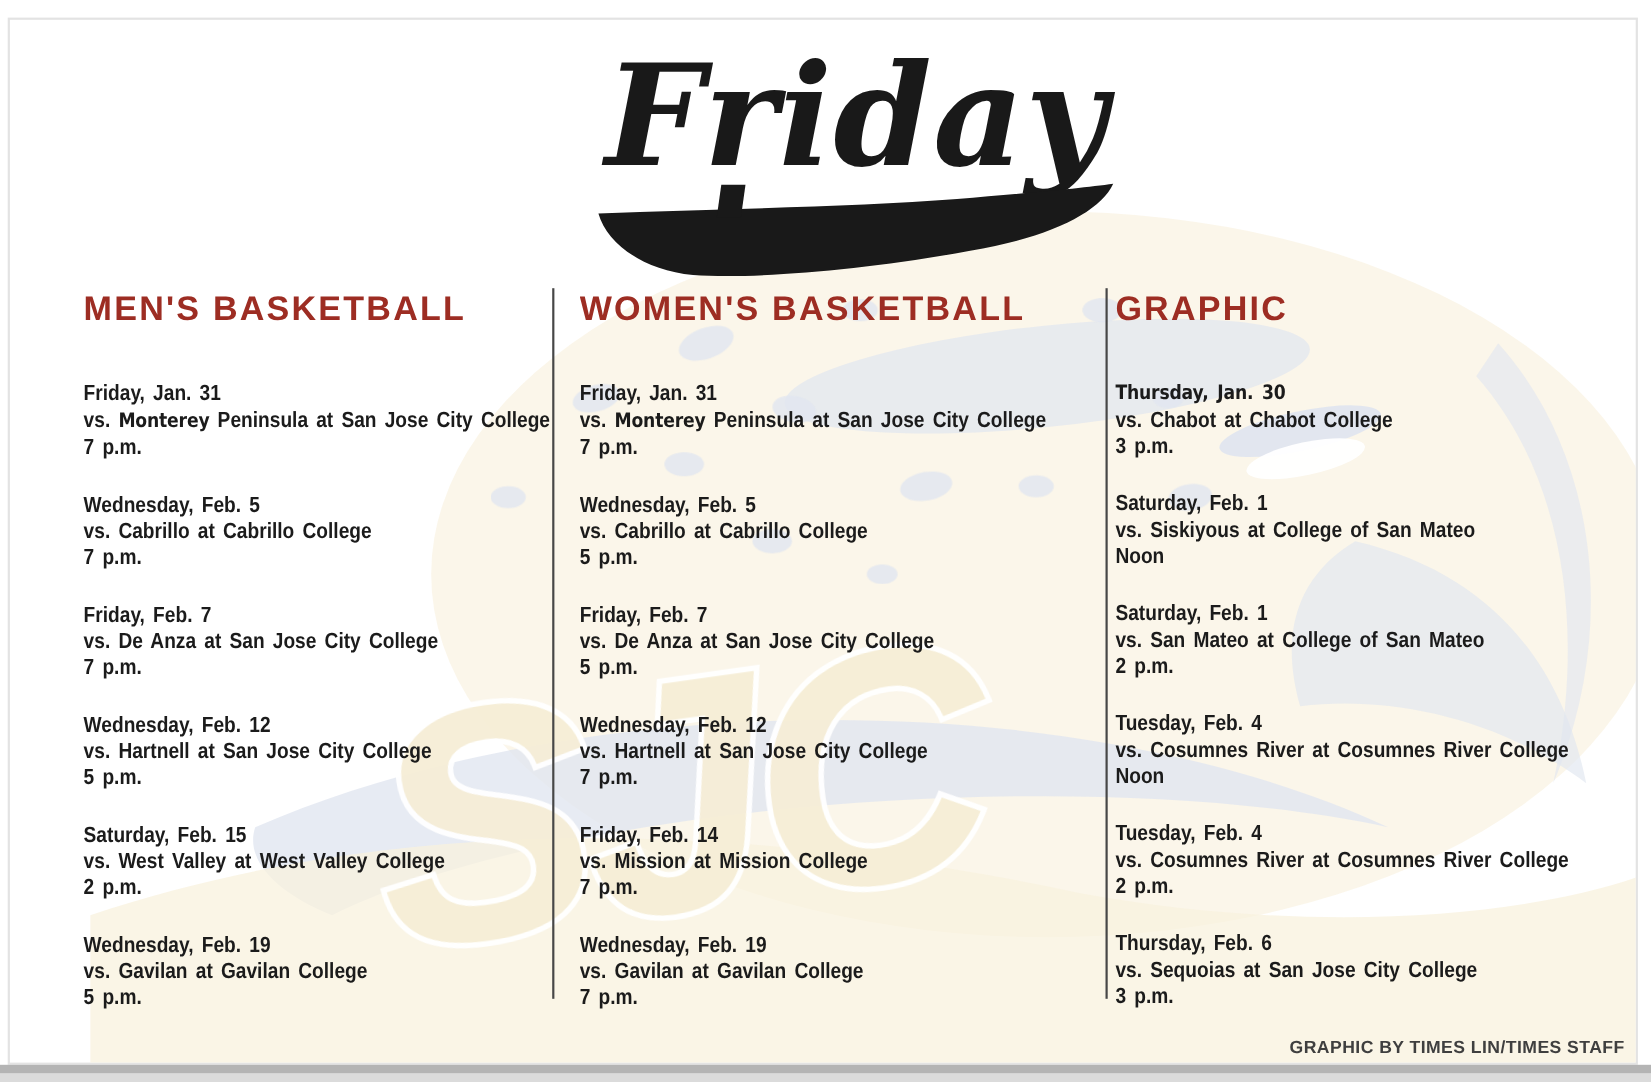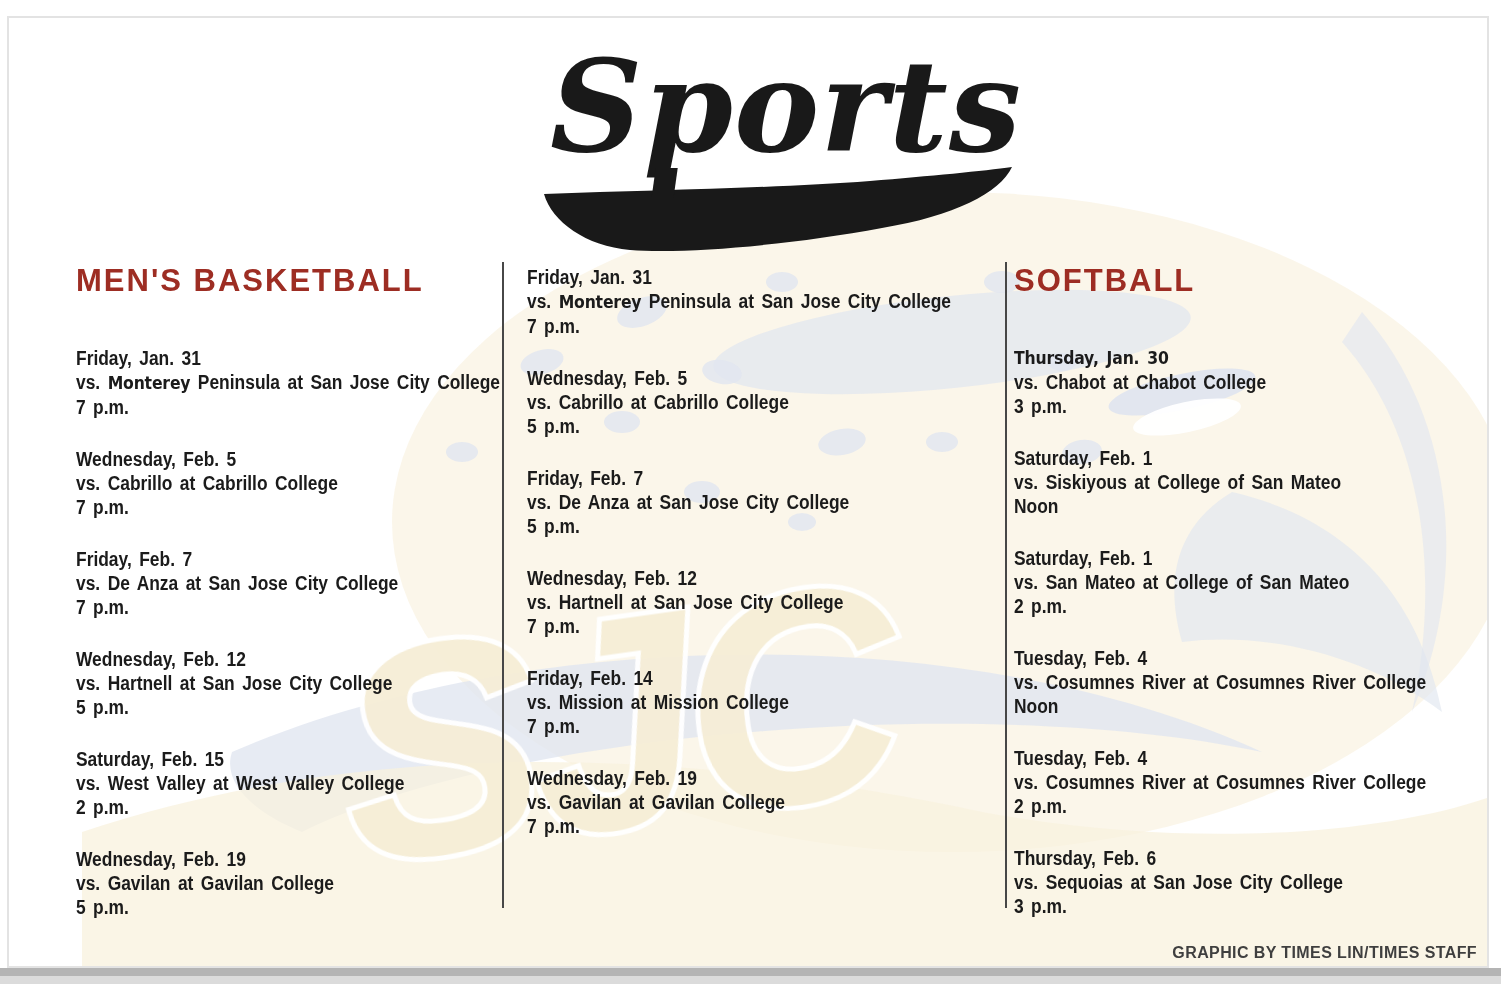--- a/index.html
+++ b/index.html
@@ -78,21 +78,21 @@
         <ellipse cx="380" cy="260" rx="16" ry="10"></ellipse>
         <ellipse cx="980" cy="170" rx="14" ry="9"></ellipse>
       </g>
       <path d="M150,560 C450,430 900,430 1180,560 C900,500 420,540 220,640 C170,620 140,590 150,560 Z" fill="#e1e6f0" opacity="0.8"></path>
       <path d="M0,640 C300,540 620,560 900,620 C1120,660 1320,640 1421,600 L1421,794 L0,794 Z" fill="#f8f1dd" opacity="0.75"></path>
       <text x="260" y="640" font-family="Liberation Sans, sans-serif" font-weight="bold" font-style="italic" font-size="300" letter-spacing="-10" fill="#f6eed6" stroke="#ffffff" stroke-width="10" paint-order="stroke" opacity="0.95" transform="rotate(-8 500 560)">SJC</text>
     </svg>
   </div>
 
   <div class="logo">
-    <div class="logo-text">Sports</div>
+    <div class="logo-text">Friday</div>
     <svg class="swoosh" width="480" height="90" viewBox="0 0 480 90">
       <path d="M6,28 C120,24 240,22 332,15 C392,10 446,5 474,1 C462,27 416,50 344,62 C252,79 150,88 92,84 C48,80 14,56 6,28 Z" fill="#191919"></path>
       <rect x="118" y="2" width="22" height="30" fill="#191919" transform="skewX(-8)"></rect>
     </svg>
   </div>
 
   <div class="divider d1"></div>
   <div class="divider d2"></div>
 
   <div id="columns">
@@ -125,20 +125,21 @@
             <div class="line time">2 p.m.</div>
           </div>
           <div class="game">
             <div class="line date">Wednesday, Feb. 19</div>
             <div class="line matchup">vs. Gavilan at Gavilan College</div>
             <div class="line time">5 p.m.</div>
           </div>
         </div>
       </div>
       <div class="col col1">
+        <div class="col-header">WOMEN'S BASKETBALL</div>
         <div class="games">
           <div class="game">
             <div class="line date">Friday, Jan. 31</div>
             <div class="line matchup">vs. <span class="alt-font">Monterey</span> Peninsula at San Jose City College</div>
             <div class="line time">7 p.m.</div>
           </div>
           <div class="game">
             <div class="line date">Wednesday, Feb. 5</div>
             <div class="line matchup">vs. Cabrillo at Cabrillo College</div>
             <div class="line time">5 p.m.</div>
@@ -159,21 +160,21 @@
             <div class="line time">7 p.m.</div>
           </div>
           <div class="game">
             <div class="line date">Wednesday, Feb. 19</div>
             <div class="line matchup">vs. Gavilan at Gavilan College</div>
             <div class="line time">7 p.m.</div>
           </div>
         </div>
       </div>
       <div class="col col2">
-        <div class="col-header">SOFTBALL</div>
+        <div class="col-header">GRAPHIC</div>
         <div class="games">
           <div class="game">
             <div class="line date alt-font">Thursday, Jan. 30</div>
             <div class="line matchup">vs. Chabot at Chabot College</div>
             <div class="line time">3 p.m.</div>
           </div>
           <div class="game">
             <div class="line date">Saturday, Feb. 1</div>
             <div class="line matchup">vs. Siskiyous at College of San Mateo</div>
             <div class="line time">Noon</div>

